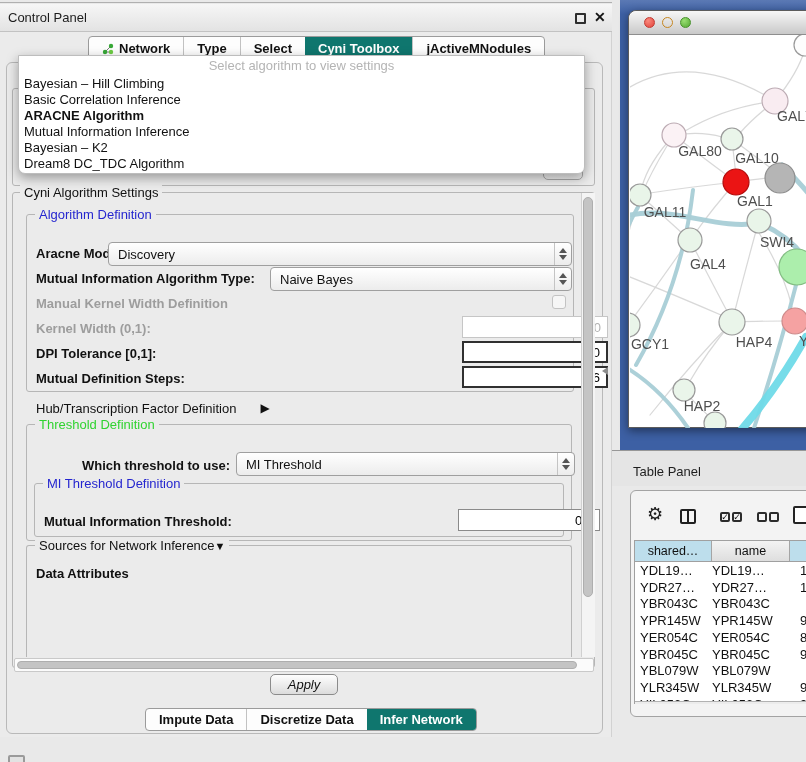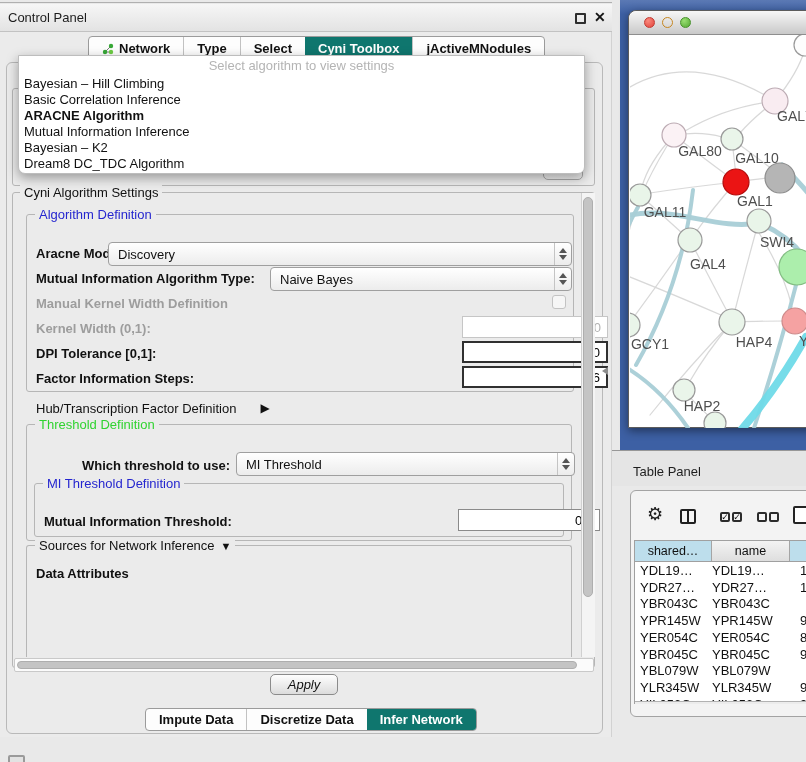--- a/index.html
+++ b/index.html
@@ -136,21 +136,21 @@
 
   <span class="lbl dis" style="left:36px;top:296px;">Manual Kernel Width Definition</span>
   <span class="abs" style="left:552px;top:295px;width:14px;height:14px;border:1px solid #c3c3c3;border-radius:3px;background:#f6f6f6;"></span>
 
   <span class="lbl dis" style="left:36px;top:321px;">Kernel Width (0,1):</span>
   <input class="field disabled" readonly="" style="left: 424px; top: 316px; width: 146px;" value="0.0">
 
   <span class="lbl" style="left:36px;top:346px;">DPI Tolerance [0,1]:</span>
   <input class="field strong" style="left: 424px; top: 341px; width: 146px;" value="0.0">
 
-  <span class="lbl" style="left:36px;top:371px;">Factor Information Steps:</span>
+  <span class="lbl" style="left:36px;top:371px;">Mutual Definition Steps:</span>
   <input class="field strong" style="left: 424px; top: 366px; width: 146px;" value="6">
 
   <div class="abs" style="left:36px;top:400px;height:16px;display:flex;align-items:center;gap:24px;font-size:13px;">
     <span>Hub/Transcription Factor Definition</span>
     <span style="font-size:12px;">▶</span>
   </div>
 
   <div class="grp" style="left:26px;top:424px;width:546px;height:117px;">
     <span class="gt green">Threshold Definition</span>
   </div>
@@ -162,21 +162,21 @@
         <span class="tri-dn"></span>
       </span>
   </div>
   <div class="grp" style="left:34px;top:483px;width:530px;height:54px;">
     <span class="gt blue">MI Threshold Definition</span>
   </div>
   <span class="lbl" style="left:44px;top:514px;">Mutual Information Threshold:</span>
   <input class="field" style="left: 420px; top: 509px; width: 142px; border-color: rgb(138, 138, 138);" value="0.5">
 
   <div class="grp" style="left:26px;top:545px;width:546px;height:112px;border-bottom:none;border-radius:3px 3px 0 0;">
-    <span class="gt" style="display:flex;align-items:center;gap:6px;justify-content:flex-end;">
+    <span class="gt" style="display:flex;align-items:center;justify-content:flex-end;">
       <span>Sources for Network Inference</span>
       <span style="font-size:11px;">▼</span>
     </span>
   </div>
   <span class="lbl" style="left:36px;top:566px;">Data Attributes</span>
 
   <div class="sb-track" style="left:581px;top:193px;width:14px;height:464px;border-left:1px solid #d0d0d0;background:#f4f4f4;"></div>
   <div class="sb-thumb" style="left:583px;top:197px;width:10px;height:400px;"></div>
 
   <div class="sb-track" style="left:14px;top:658px;width:580px;height:14px;border:1px solid #c9c9c9;background:#fbfbfb;border-radius:2px;"></div>

